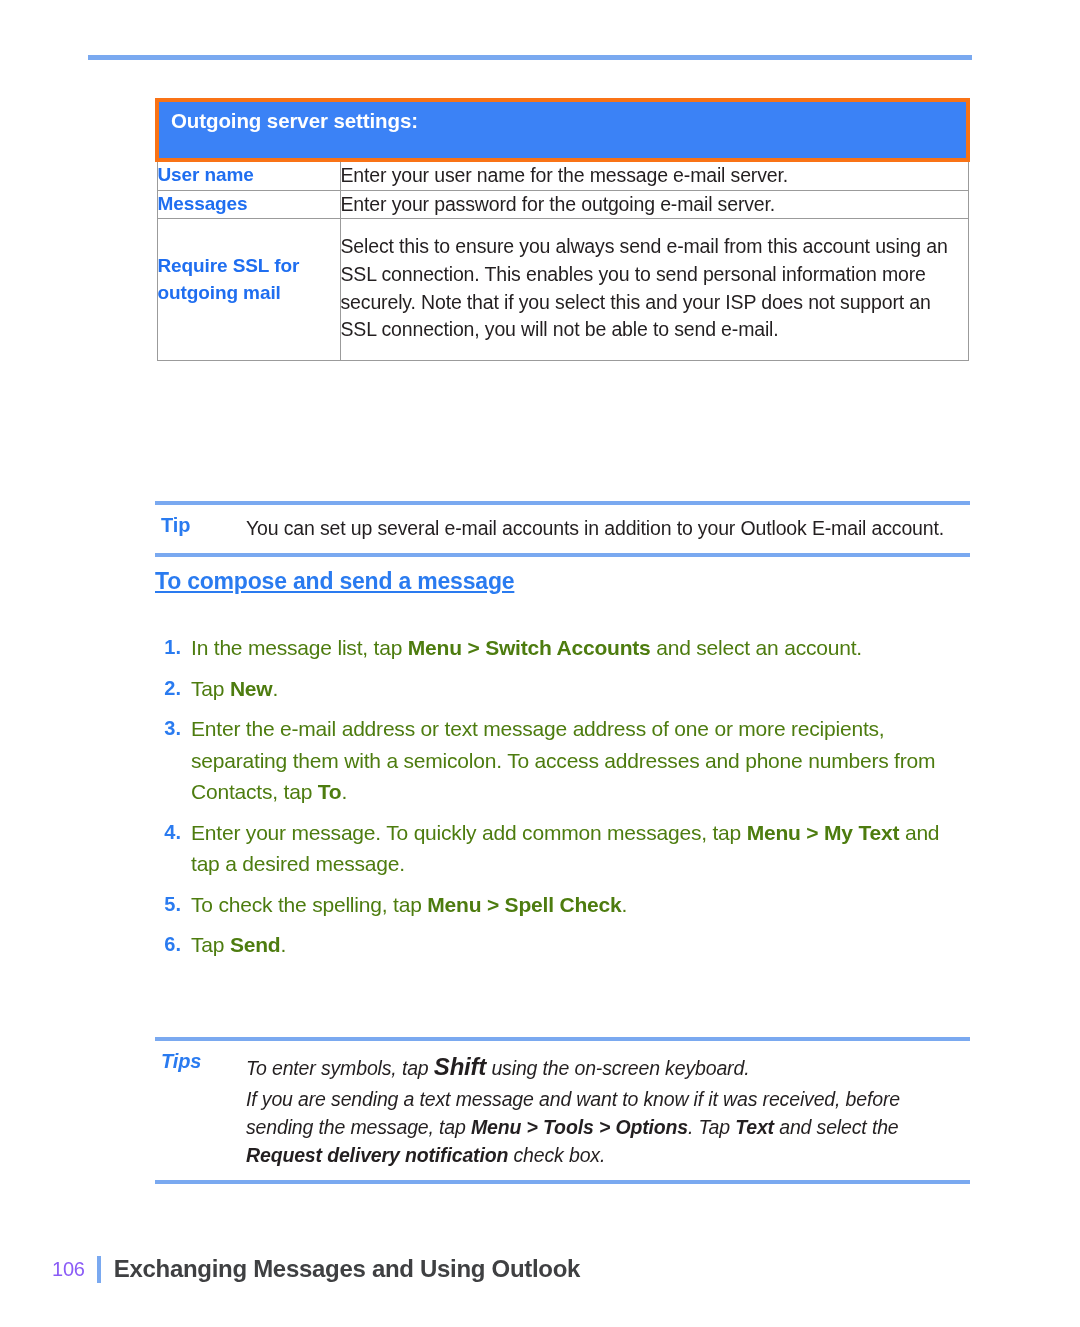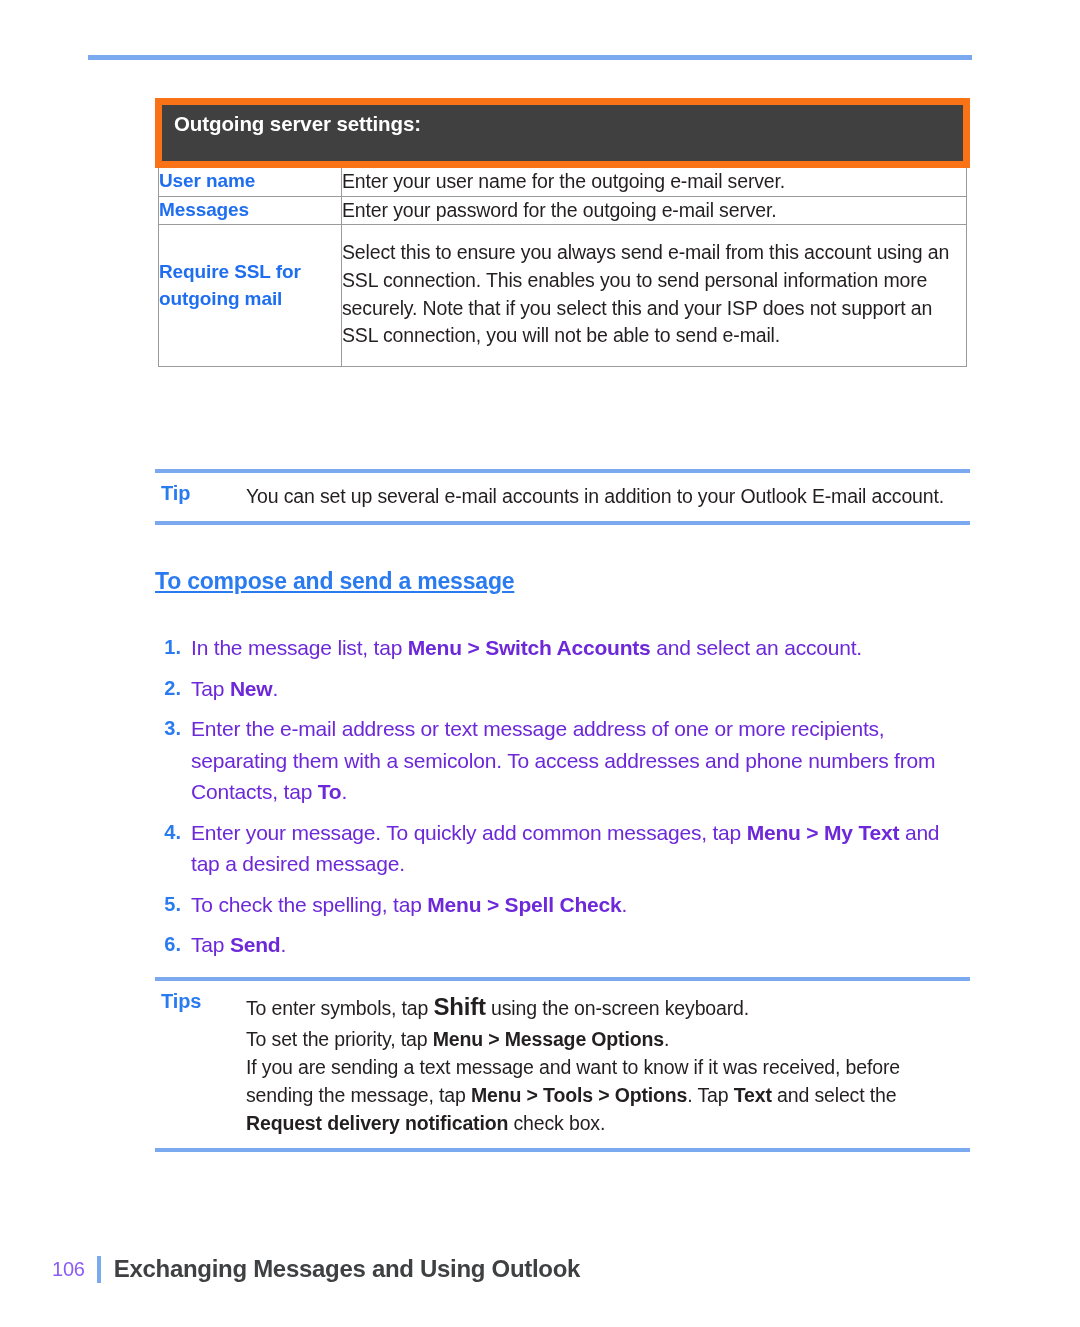--- a/index.html
+++ b/index.html
@@ -34,22 +34,22 @@
     width: 815px;
     border-collapse: collapse;
     table-layout: fixed;
   }
   .settings-table td {
     border: 1px solid #9b9b9b;
     padding: 0;
     vertical-align: top;
   }
   .tbl-header td {
-    background: #404040;
-    border: 7px solid #f97316;
+    background: #3b82f6;
+    border: 4px solid #f97316;
     padding: 7px 12px 25px 12px;
   }
   .tbl-header-text {
     color: #ffffff;
     font-size: 20.5px;
     font-weight: bold;
     letter-spacing: -0.1px;
   }
   .cell-label {
     width: 183px;
@@ -71,20 +71,21 @@
   .cell-desc.tall  { padding-top: 14px; padding-bottom: 16px; }
 
   
   .callout {
     position: absolute;
     left: 155px;
     width: 815px;
     border-top: 4px solid #7aa9f0;
     border-bottom: 4px solid #7aa9f0;
     box-sizing: border-box;
+    margin-top: 32px;
   }
   .callout-inner {
     display: flex;
     padding: 9px 0 11px 0;
   }
   .callout-label {
     width: 91px;
     flex: 0 0 91px;
     color: #2a7bf0;
     font-size: 20px;
@@ -95,21 +96,21 @@
   }
   .callout-body {
     flex: 1 1 auto;
     font-size: 19.5px;
     line-height: 1.44;
     color: #231f20;
     letter-spacing: -0.15px;
   }
   .callout-body p { margin: 0; }
   #tip-callout   { top: 469px; }
-  #tips-callout  { top: 977px; }
+  #tips-callout  { top: 1005px; font-style: italic; }
   #tips-callout .callout-body p { margin: 0; }
 
   .keycap {
     font-weight: bold;
     font-size: 24px;
     letter-spacing: -0.2px;
   }
 
   
   .section-heading {
@@ -143,21 +144,21 @@
     box-sizing: border-box;
     color: #2a7bf0;
     font-size: 20px;
     font-weight: bold;
     line-height: 1.54;
   }
   .step-text {
     flex: 1 1 auto;
     font-size: 21px;
     line-height: 1.50;
-    color: #6d28d9;
+    color: #4d7c0f;
     letter-spacing: -0.2px;
     padding-right: 10px;
   }
 
   
   .footer {
     position: absolute;
     left: 52px;
     top: 1255px;
     display: flex;
@@ -192,21 +193,21 @@
       <col>
     </colgroup>
   <tbody>
     <tr class="tbl-header">
       <td colspan="2">
         <span class="tbl-header-text">Outgoing server settings:</span>
       </td>
     </tr>
     <tr>
       <td class="cell-label">User name</td>
-      <td class="cell-desc">Enter your user name for the outgoing e-mail server.</td>
+      <td class="cell-desc">Enter your user name for the message e-mail server.</td>
     </tr>
     <tr>
       <td class="cell-label">Messages</td>
       <td class="cell-desc">Enter your password for the outgoing e-mail server.</td>
     </tr>
     <tr>
       <td class="cell-label tall">Require SSL for outgoing mail</td>
       <td class="cell-desc tall">Select this to ensure you always send e-mail from this account using an SSL connection. This enables you to send personal information more securely. Note that if you select this and your ISP does not support an SSL connection, you will not be able to send e-mail.</td>
     </tr>
   </tbody>
@@ -248,21 +249,20 @@
       <div class="step-num">6.</div>
       <div class="step-text"><span>Tap </span><span style="font-weight: bold;">Send</span><span>.</span></div>
     </div>
   </div>
 
 <div class="callout" id="tips-callout">
   <div class="callout-inner">
     <div class="callout-label">Tips</div>
     <div class="callout-body" id="tips-body">
         <p><span>To enter symbols, tap </span><span class="keycap">Shift</span><span> using the on-screen keyboard.</span></p>
-        <p><span>To set the priority, tap </span><span style="font-weight: bold;">Menu &gt; Message Options</span><span>.</span></p>
         <p><span>If you are sending a text message and want to know if it was received, before sending the message, tap </span><span style="font-weight: bold;">Menu &gt; Tools &gt; Options</span><span>. Tap </span><span style="font-weight: bold;">Text</span><span> and select the </span><span style="font-weight: bold;">Request delivery notification</span><span> check box.</span></p>
       </div>
   </div>
 </div>
 
 <div class="footer">
   <span class="footer-page">106</span>
   <span class="footer-bar"></span>
   <span class="footer-title">Exchanging Messages and Using Outlook</span>
 </div>

